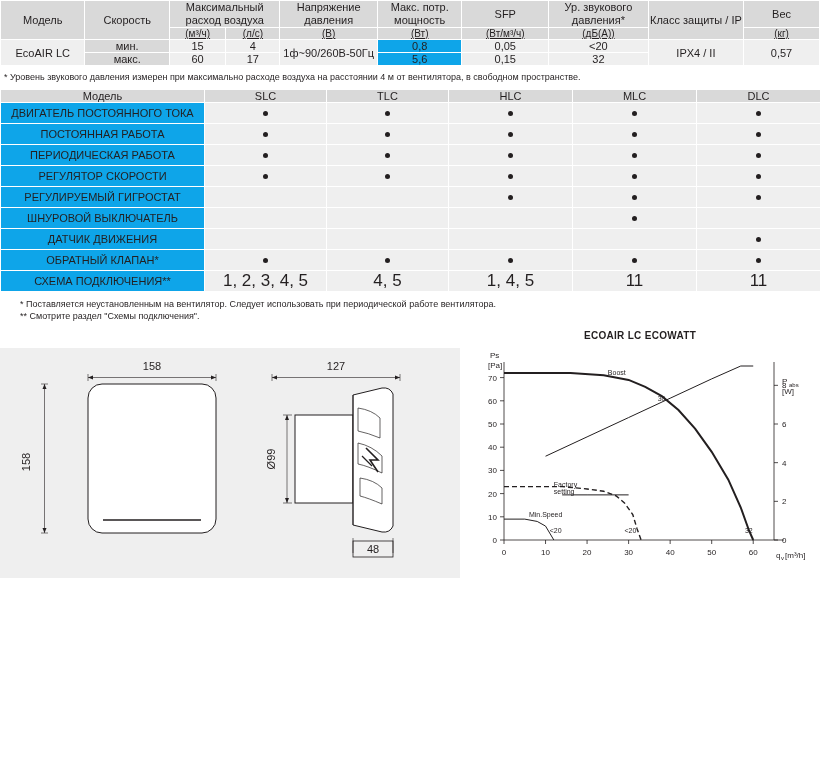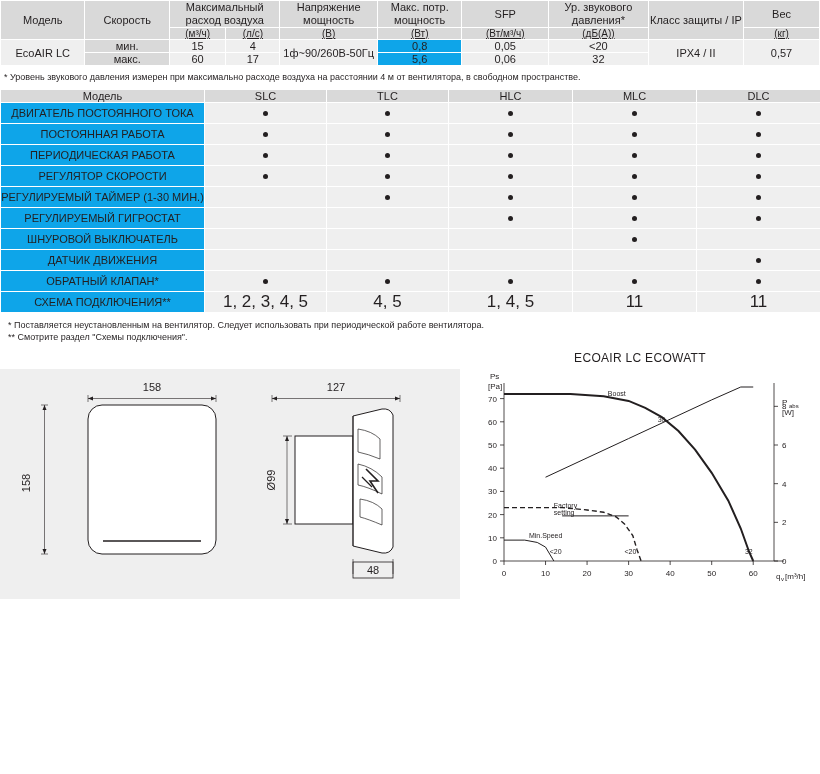--- a/index.html
+++ b/index.html
@@ -111,21 +111,21 @@
     display: inline-block;
     width: 5px;
     height: 5px;
     border-radius: 50%;
     background: #231f20;
     vertical-align: middle;
   }
   .footnote2 {
     font-size: 9px;
     line-height: 12px;
-    padding: 6px 4px 0 8px;
+    padding: 6px 4px 0 20px;
   }
 
   
   .bottom {
     position: relative;
     width: 820px;
     height: 260px;
     margin-top: 6px;
   }
   .drawing-box {
@@ -136,22 +136,22 @@
     height: 230px;
     background: #efefef;
     text-align: right;
   }
   .chart-title {
     position: absolute;
     left: 460px;
     top: 2px;
     width: 360px;
     text-align: center;
-    font-size: 12px;
-    font-weight: normal;
+    font-size: 10px;
+    font-weight: bold;
     letter-spacing: 0.3px;
   }
   .chart-box {
     position: absolute;
     left: 462px;
     top: 20px;
     width: 358px;
     height: 230px;
   }
   svg { display: block; }
@@ -170,21 +170,21 @@
       <col style="width:80px">
       <col style="width:92px">
     <col style="width:88px">
       <col style="width:70px">
   </colgroup>
   <tbody>
       <tr>
     <td class="hdr-cell" rowspan="2">Модель</td>
     <td class="hdr-cell" rowspan="2">Скорость</td>
     <td class="hdr-cell" colspan="2">Максимальный расход воздуха</td>
-    <td class="hdr-cell">Напряжение мощность</td>
+    <td class="hdr-cell">Напряжение давления</td>
     <td class="hdr-cell">Макс. потр. мощность</td>
     <td class="hdr-cell">SFP</td>
     <td class="hdr-cell">Ур. звукового давления*</td>
     <td class="hdr-cell" rowspan="2">Класс защиты / IP</td>
     <td class="hdr-cell">Вес</td>
   </tr>
   <tr>
     <td class="hdr-unit">(м³/ч)</td>
     <td class="hdr-unit">(л/с)</td>
     <td class="hdr-unit">(В)</td>
@@ -203,21 +203,21 @@
     <td class="val-cell">0,05</td>
     <td class="val-cell">&lt;20</td>
     <td class="val-cell" rowspan="2">IPX4 / II</td>
     <td class="val-cell" rowspan="2">0,57</td>
   </tr>
   <tr>
     <td class="speed-cell">макс.</td>
     <td class="val-cell">60</td>
     <td class="val-cell">17</td>
     <td class="val-cell-light">5,6</td>
-    <td class="val-cell">0,06</td>
+    <td class="val-cell">0,15</td>
     <td class="val-cell">32</td>
   </tr>
 </tbody>
   </table>
 
 <div class="footnote">* Уровень звукового давления измерен при максимально расходе воздуха на расстоянии 4 м от вентилятора, в свободном пространстве.</div>
 
 <table class="feat">
   <colgroup>
     <col style="width:204px">
@@ -258,28 +258,20 @@
         <td class="feat-label">ПЕРИОДИЧЕСКАЯ РАБОТА</td>
         <td class="feat-cell"><span class="dot"></span></td>
         <td class="feat-cell"><span class="dot"></span></td>
         <td class="feat-cell"><span class="dot"></span></td>
         <td class="feat-cell"><span class="dot"></span></td>
         <td class="feat-cell"><span class="dot"></span></td>
       </tr>
       <tr>
         <td class="feat-label">РЕГУЛЯТОР СКОРОСТИ</td>
         <td class="feat-cell"><span class="dot"></span></td>
-        <td class="feat-cell"><span class="dot"></span></td>
-        <td class="feat-cell"><span class="dot"></span></td>
-        <td class="feat-cell"><span class="dot"></span></td>
-        <td class="feat-cell"><span class="dot"></span></td>
-      </tr>
-      <tr>
-        <td class="feat-label">РЕГУЛИРУЕМЫЙ ТАЙМЕР (1-30 мин.)</td>
-        <td class="feat-cell">&nbsp;</td>
         <td class="feat-cell"><span class="dot"></span></td>
         <td class="feat-cell"><span class="dot"></span></td>
         <td class="feat-cell"><span class="dot"></span></td>
         <td class="feat-cell"><span class="dot"></span></td>
       </tr>
       <tr>
         <td class="feat-label">РЕГУЛИРУЕМЫЙ ГИГРОСТАТ</td>
         <td class="feat-cell">&nbsp;</td>
         <td class="feat-cell">&nbsp;</td>
         <td class="feat-cell"><span class="dot"></span></td>

